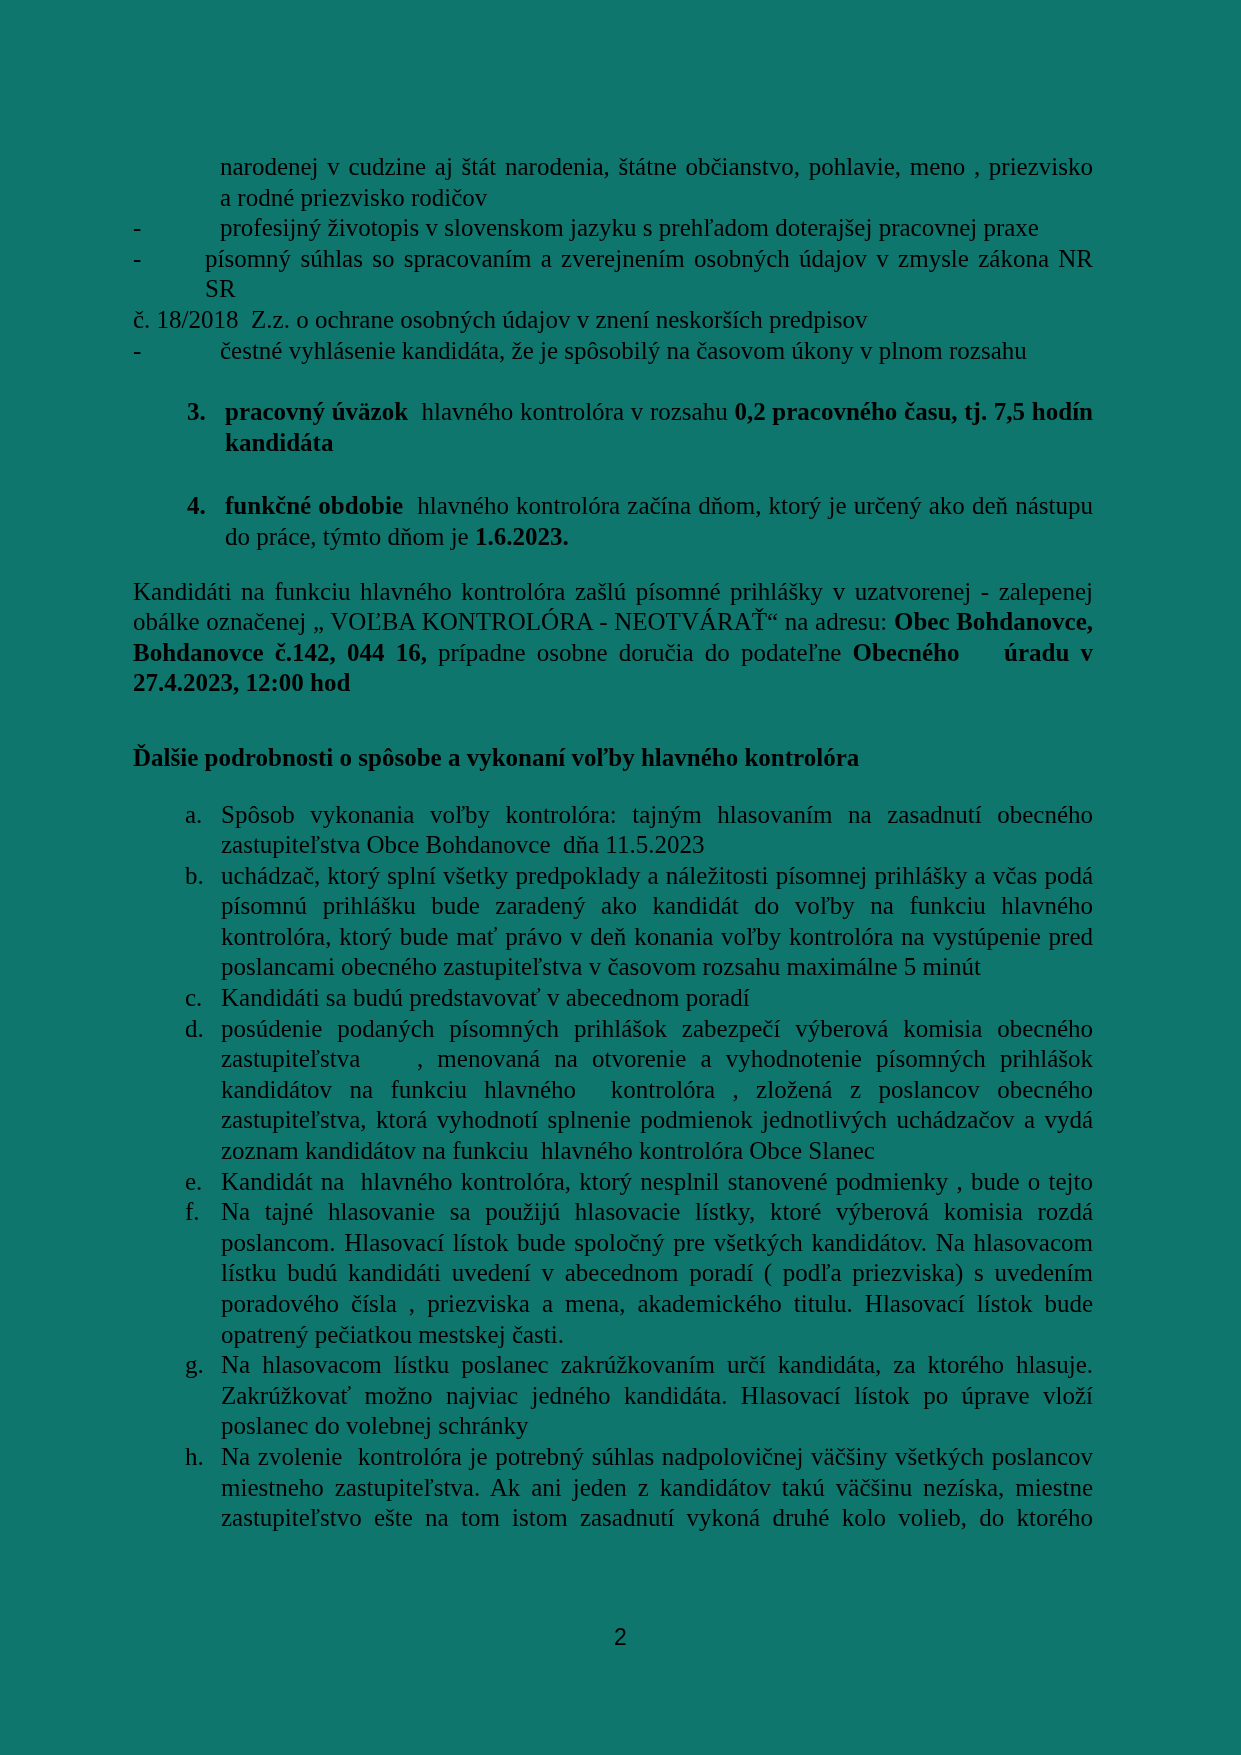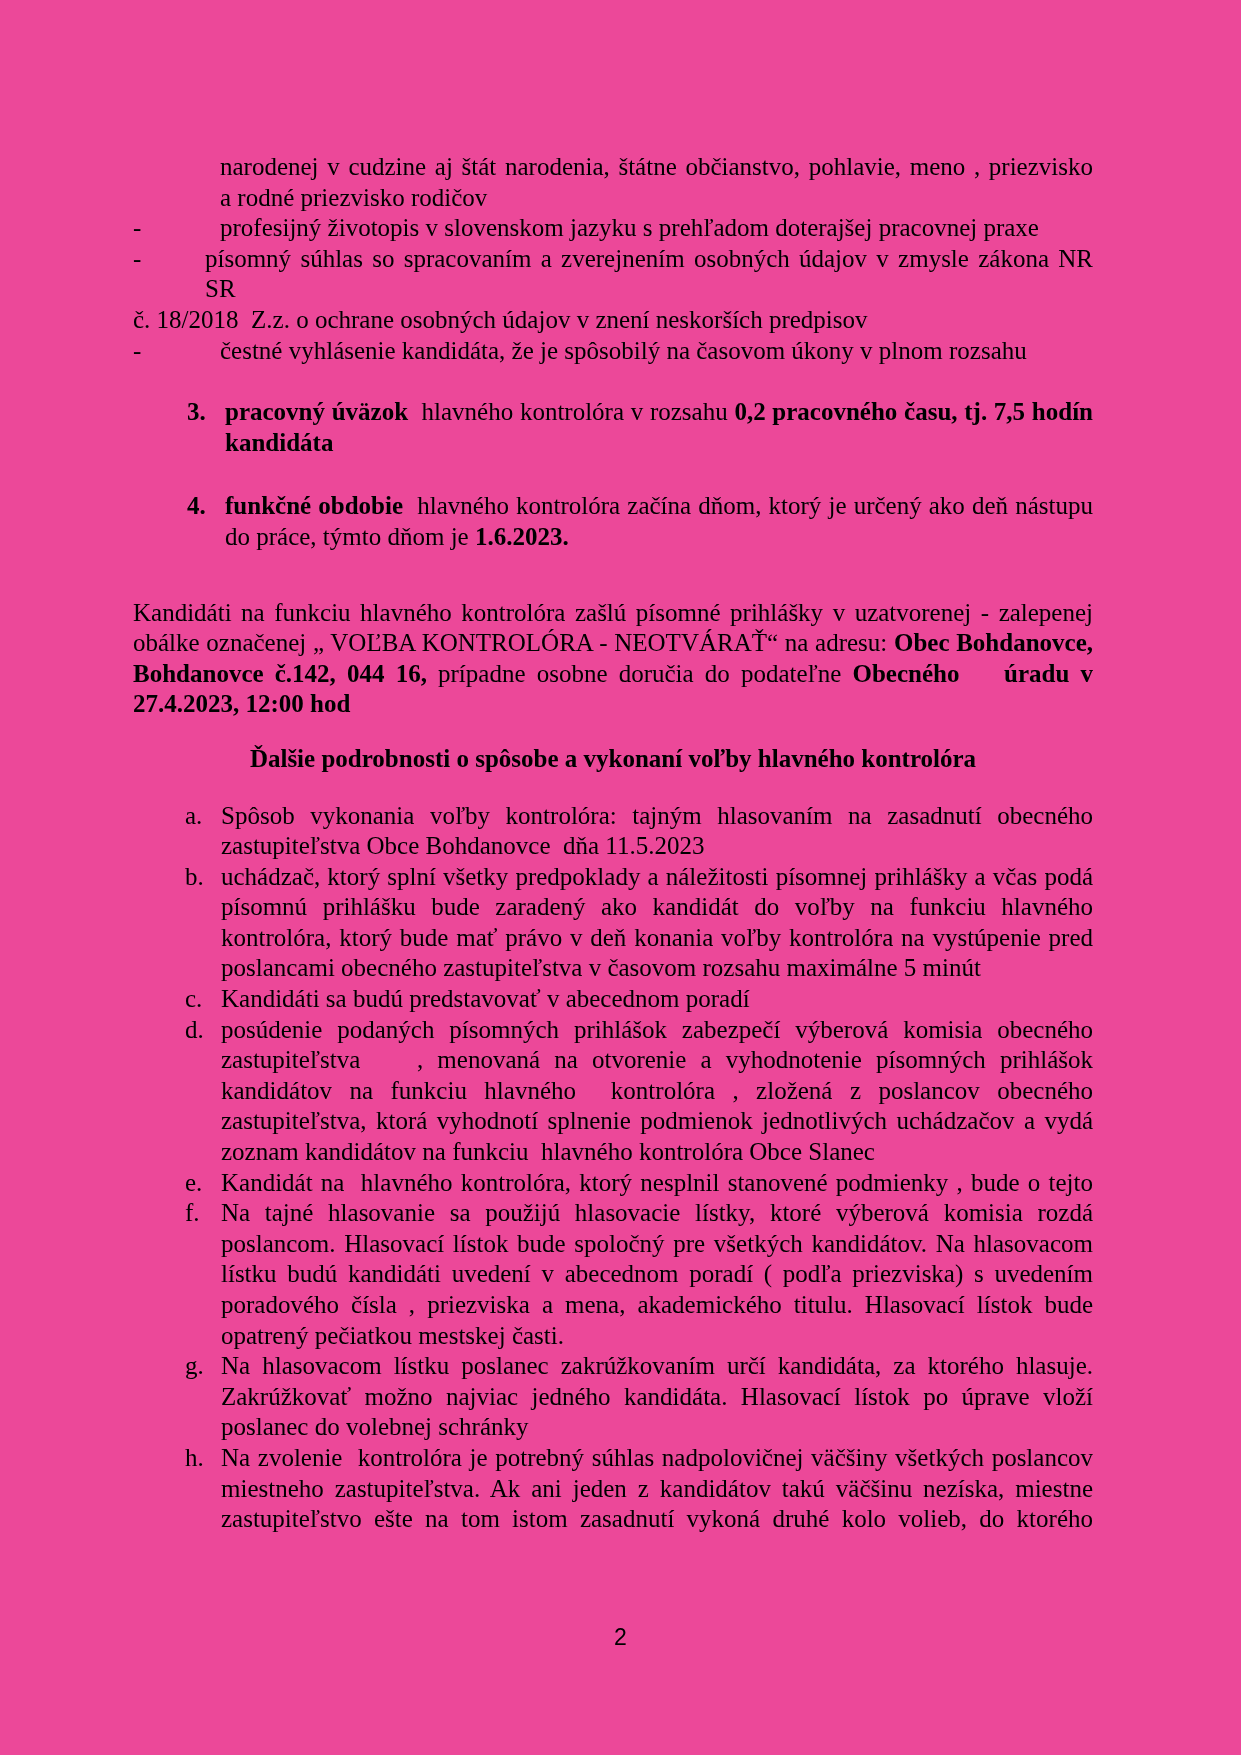--- a/index.html
+++ b/index.html
@@ -1,19 +1,19 @@
 <!DOCTYPE html>
 <html><head>
 <meta charset="utf-8">
 <style>
   html,body{margin:0;padding:0;background:#808080;}
   .page{
     position:relative;
     width:1241px;height:1755px;
-    background:#ec4899;
+    background:#0f766e;
     font-family:"Liberation Serif", serif;
     font-size:25px;
     color:#000;
     overflow:hidden;
   }
   .content{
     position:absolute;
     left:133px;top:152px;
     width:960px;
   }
@@ -27,22 +27,22 @@
   .i72{padding-left:72px;}
   .i87{padding-left:87px;}
   .i88{padding-left:88px;}
   .i92{padding-left:92px;}
   .mk{position:absolute;left:0;top:0;}
   .mk52{position:absolute;left:52px;top:0;}
   .mk54{position:absolute;left:54px;top:0;}
   .bold, b{font-weight:bold;}
   .gap31{margin-top:31px;}
   .gap33{margin-top:33px;}
-  .gap44{margin-top:24px;text-align:center;}
-  .gap45{margin-top:45px;}
+  .gap44{margin-top:44px;}
+  .gap45{margin-top:24px;}
   .gap26{margin-top:26px;}
   .footer{
     position:absolute;
     left:0;top:1624px;width:1241px;
     text-align:center;
     font-family:"Liberation Sans", sans-serif;
     font-size:23px;line-height:27px;
     color:#000;
   }
 </style>

